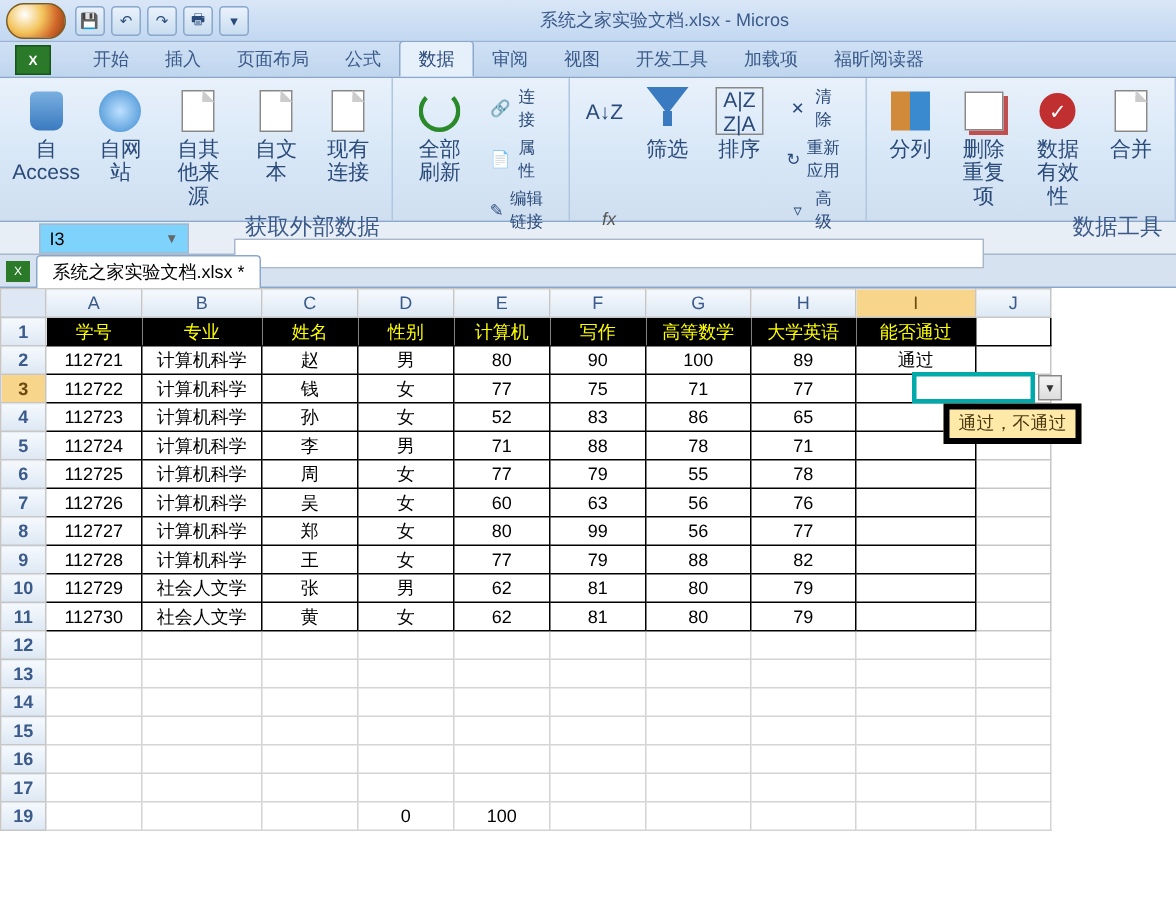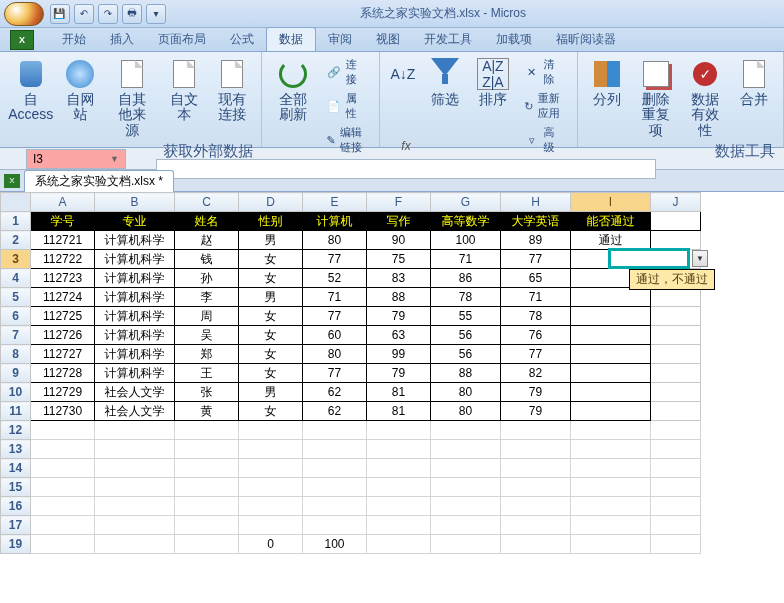--- a/index.html
+++ b/index.html
@@ -25,21 +25,21 @@
 .group-label { text-align: right; color: #3a5a8a; font-size: 15px; padding-top: 2px; }
 .big-btn { display: flex; flex-direction: column; align-items: center; justify-content: center; padding: 2px 4px; cursor: pointer; border-radius: 3px; min-width: 42px; }
 .big-btn .ico { width: 32px; height: 32px; margin-bottom: 2px; display: flex; align-items: center; justify-content: center; font-size: 20px; }
 .big-btn .lbl { font-size: 14px; color: #2a4a7a; text-align: center; line-height: 1.1; }
 .small-btn-col { display: flex; flex-direction: column; gap: 2px; }
 .small-btn { display: flex; align-items: center; gap: 4px; padding: 1px 4px; cursor: pointer; font-size: 11px; color: #2a4a7a; }
 .small-btn .sico { width: 16px; height: 16px; display: inline-flex; align-items: center; justify-content: center; font-size: 11px; }
 
 
 .formula-row { height: 22px; background: #e8eef5; border-bottom: 1px solid #a8b8cc; display: flex; align-items: center; }
-.name-box { width: 100px; height: 20px; border: 1px solid #a8b8cc; background: #fca5a5; margin-left: 26px; display: flex; align-items: center; padding: 0 6px; font-size: 12px; }
+.name-box { width: 100px; height: 20px; border: 1px solid #a8b8cc; background: #7dd3fc; margin-left: 26px; display: flex; align-items: center; padding: 0 6px; font-size: 12px; }
 .name-box .dd { margin-left: auto; color: #666; font-size: 9px; }
 .fx-area { display: flex; align-items: center; margin-left: 30px; gap: 6px; flex-direction: column; }
 .fx-lbl { font-style: italic; color: #555; }
 .fx-input { border: 1px solid #a8b8cc; background: #fff; height: 20px; width: 500px; padding: 0 4px; }
 
 
 .wbk-tab-row { height: 22px; background: #d6e2f0; border-bottom: 1px solid #8aa8cc; display: flex; align-items: center; padding-left: 4px; }
 .wbk-ico { width: 16px; height: 14px; background: #2a7a2a; color: #fff; font-size: 8px; display: flex; align-items: center; justify-content: center; margin-right: 4px; }
 .wbk-tab { background: #fff; border: 1px solid #8aa8cc; border-bottom: none; padding: 2px 10px; font-size: 12px; border-top-left-radius: 3px; border-top-right-radius: 3px; }
 
@@ -54,21 +54,21 @@
 
 
 .data-hdr td { background: #000; color: #ff0; font-weight: normal; border: 1px solid #000; }
 .data-row td { border: 1px solid #000; }
 .data-row td.afterI { border: 1px solid #c6c6c6; }
 .empty-row td { border: 1px solid #d4d4d4; }
 
 
 .sel-cell-box { position: absolute; border: 3px solid #0aa; background: #fff; pointer-events: none; }
 .dd-btn { position: absolute; width: 16px; height: 17px; background: linear-gradient(#f5f5f5,#ddd); border: 1px solid #888; display: flex; align-items: center; justify-content: center; font-size: 8px; color: #333; cursor: pointer; }
-.dd-list { position: absolute; background: #ffe9a8; border: 1px solid #000000; padding: 1px 6px; font-size: 12px; color: #4a3a10; }
+.dd-list { position: absolute; background: #ffe9a8; border: 4px solid #000000; padding: 1px 6px; font-size: 12px; color: #4a3a10; }
 
 
 .ico-sheet { background: #fff; border: 1px solid #888; width: 22px; height: 28px; position: relative; }
 .ico-sheet::before { content: ""; position: absolute; right: -1px; top: -1px; border: 4px solid transparent; border-left-color: #ccc; border-bottom-color: #ccc; }
 .ico-db { width: 22px; height: 26px; background: linear-gradient(#7ab0e0,#3a7ac0); border-radius: 4px 4px 6px 6px; }
 .ico-globe { width: 28px; height: 28px; border-radius: 50%; background: radial-gradient(#bde0ff,#3a8ad0); }
 .ico-refresh { width: 28px; height: 28px; border: 3px solid #2a8a2a; border-radius: 50%; border-top-color: transparent; }
 .ico-funnel { width: 0; height: 0; border: 14px solid transparent; border-top: 18px solid #3a7ac0; position: relative; }
 .ico-funnel::after { content: ""; position: absolute; left: -3px; top: -2px; width: 6px; height: 10px; background: #3a7ac0; }
 .ico-split { width: 26px; height: 26px; background: linear-gradient(90deg,#d08a3a 50%, #3a8ad0 50%); }

